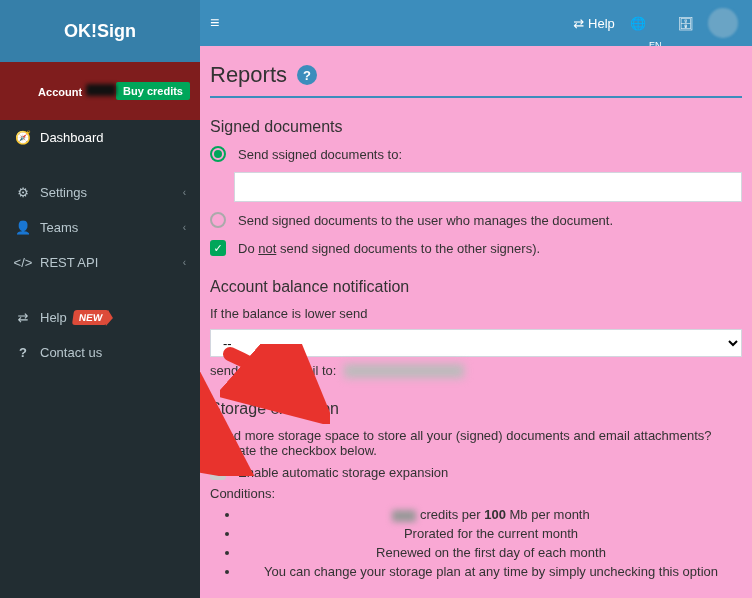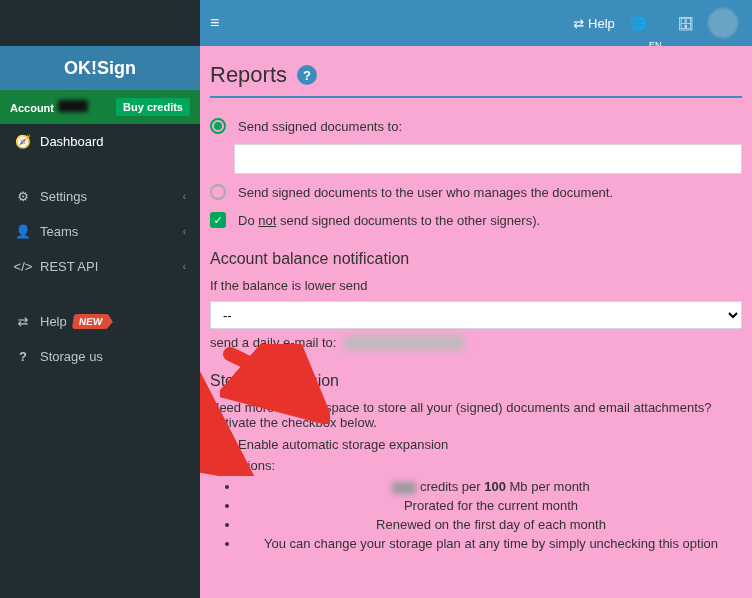--- a/index.html
+++ b/index.html
@@ -1,26 +1,26 @@
 <!DOCTYPE html>
 <html><head>
 <meta charset="utf-8">
 <style>
   * { box-sizing: border-box; margin: 0; padding: 0; }
   html, body { width: 752px; height: 598px; font-family: -apple-system, "Segoe UI", Arial, sans-serif; font-size: 13px; color: #333; overflow: hidden; background: #fff; }
   .app { display: flex; height: 598px; }
   
   .sidebar { width: 200px; background: #222d32; color: #b8c7ce; display: flex; flex-direction: column; font-size: 13px; }
-  .logo-wrap { height: 44px; background: #367fa9; display: flex; align-items: center; justify-content: center; margin-top: 46px; }
+  .logo-wrap { height: 62px; background: #367fa9; display: flex; align-items: center; justify-content: center; }
   .logo { color: #fff; font-weight: 700; font-size: 18px; }
   .logo b { font-weight: 800; }
-  .account-row { display: flex; align-items: center; justify-content: space-between; padding: 8px 10px; background: #15803d; font-size: 11px; }
+  .account-row { display: flex; align-items: center; justify-content: flex-end; padding: 20px 10px; background: #7f1d1d; font-size: 11px; }
   .account-row .lbl { color: #fff; font-weight: 600; }
   .account-row .blur { width: 30px; height: 12px; background: #111; filter: blur(2px); border-radius: 2px; display: inline-block; margin-left: 4px; }
-  .btn-buy { background: #00a65a; color: #fff; border: none; padding: 3px 7px; font-size: 11px; border-radius: 2px; cursor: pointer; font-weight: 600; margin-left: 24px; }
+  .btn-buy { background: #00a65a; color: #fff; border: none; padding: 3px 7px; font-size: 11px; border-radius: 2px; cursor: pointer; font-weight: 600; }
   .nav { list-style: none; }
   .nav li { display: flex; align-items: center; padding: 10px 14px; cursor: pointer; position: relative; }
   .nav li.active { color: #fff; }
   .nav .ic { width: 18px; margin-right: 8px; display: inline-flex; align-items: center; justify-content: center; font-size: 13px; line-height: 1; }
   .nav .caret { margin-left: auto; font-size: 10px; opacity: .6; }
   .nav .sep { height: 14px; }
   .badge-new { background: #dd4b39; color: #fff; font-size: 10px; font-weight: 700; padding: 2px 6px; border-radius: 3px; margin-left: 6px; transform: skewX(-8deg); display: inline-block; position: relative; }
   .badge-new:after { content:""; position:absolute; right:-5px; top:0; border-top:8px solid transparent; border-bottom:8px solid transparent; border-left:6px solid #dd4b39; }
   
   .mainwrap { flex: 1; display: flex; flex-direction: column; min-width: 0; }
@@ -94,21 +94,21 @@
         <span class="caret">‹</span>
       </li>
       <li class="sep"></li>
       <li>
         <span class="ic">⇄</span>
         <span>Help</span>
         <span class="badge-new">NEW</span>
       </li>
       <li>
         <span class="ic" style="font-weight:700;">?</span>
-        <span>Storage us</span>
+        <span>Contact us</span>
       </li>
     </ul>
   </aside>
 
   <div class="mainwrap">
     <div class="topbar">
       <span class="hamb">≡</span>
       <span class="spacer"></span>
       <span class="top-item">
         <span style="margin-right:4px;">⇄</span>
@@ -125,20 +125,21 @@
     </div>
 
     <div class="content" style="position:relative;">
       <h1 class="page">
         <span>Reports</span>
         <span class="help-circle">?</span>
       </h1>
       <hr class="accent">
 
       <div class="section">
+        <h2>Signed documents</h2>
         <div class="radio-row">
           <span class="radio-ctl sel"></span>
           <span>Send ssigned documents to:</span>
         </div>
         <div class="indent-field">
           <input class="field" type="text" value="" style="">
         </div>
         <div class="radio-row" style="margin-top:10px;">
           <span class="radio-ctl"></span>
           <span>Send signed documents to the user who manages the document.</span>

